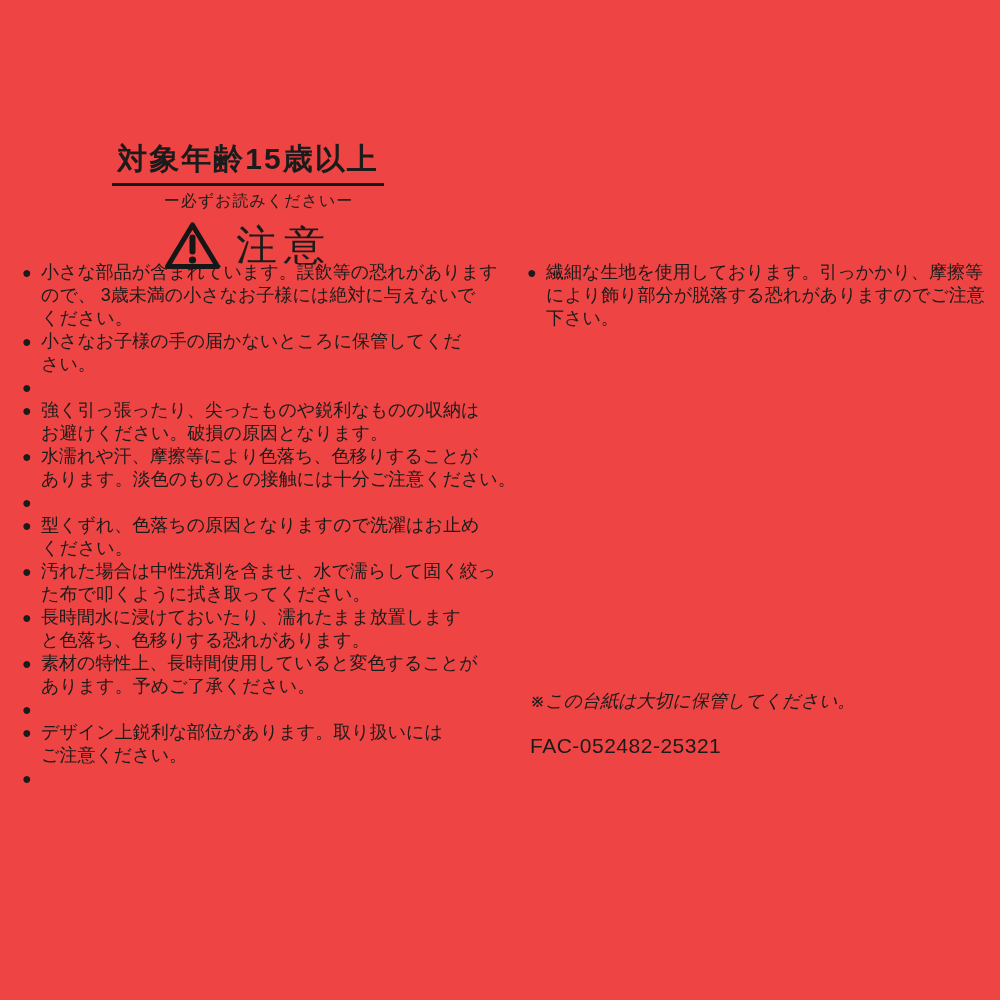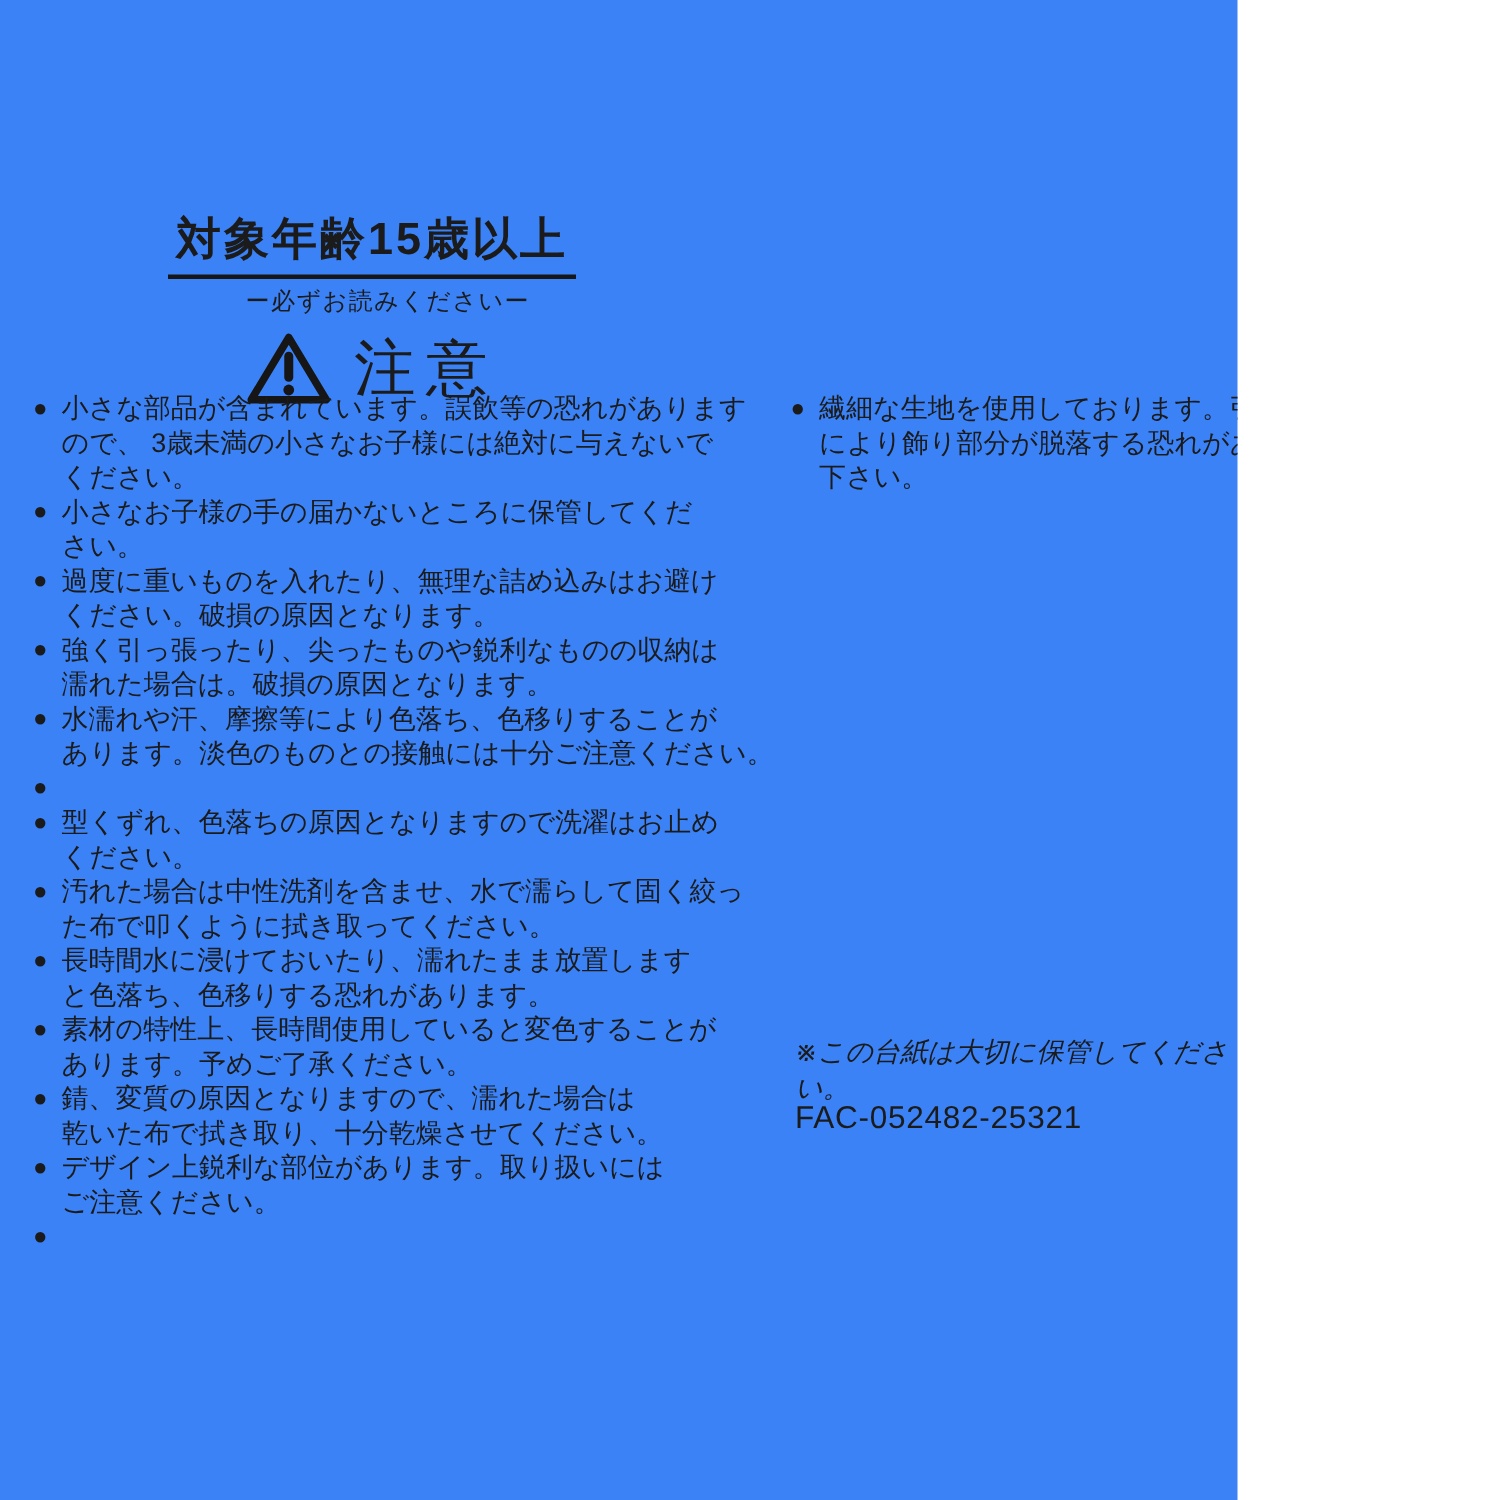--- a/index.html
+++ b/index.html
@@ -2,21 +2,21 @@
 <html><head>
 <meta charset="utf-8">
 <style>
   html, body { margin: 0; padding: 0; }
   body {
     width: 1000px; height: 1000px;
     background: #ffffff;
     font-family: "Liberation Sans", "DejaVu Sans", sans-serif;
     color: #1b1b1b;
   }
-  .sheet { position: relative; width: 825px; height: 1000px; background: #3b82f6; overflow: hidden; }
+  .sheet { position: relative; width: 1000px; height: 1000px; background: #ef4444; overflow: hidden; }
 
   
   .header { position: absolute; left: 0; top: 139px; width: 496px; text-align: center; }
   .age-title {
     display: inline-block;
     font-size: 30px; font-weight: 700; letter-spacing: 2px;
     border-bottom: 3px solid #161616; padding: 0 5px 3px 5px;
   }
   .read-note { font-size: 16px; margin-top: 5px; letter-spacing: 1px; font-weight: 500; padding-left: 21px; }
   .caution-row { margin-top: 8px; display: flex; justify-content: center; align-items: center; gap: 15px; }
@@ -62,28 +62,26 @@
       </div>
 
       <div class="item">
         <span class="marker">●</span>
         <span class="item-text">小さなお子様の手の届かないところに保管してくだ
 さい。</span>
       </div>
 
       <div class="item">
         <span class="marker">●</span>
-        <span class="item-text">過度に重いものを入れたり、無理な詰め込みはお避け
-ください。破損の原因となります。</span>
       </div>
 
       <div class="item">
         <span class="marker">●</span>
         <span class="item-text">強く引っ張ったり、尖ったものや鋭利なものの収納は
-濡れた場合は。破損の原因となります。</span>
+お避けください。破損の原因となります。</span>
       </div>
 
       <div class="item">
         <span class="marker">●</span>
         <span class="item-text">水濡れや汗、摩擦等により色落ち、色移りすることが
 あります。淡色のものとの接触には十分ご注意ください。</span>
       </div>
 
       <div class="item">
         <span class="marker">●</span>
@@ -108,22 +106,20 @@
       </div>
 
       <div class="item">
         <span class="marker">●</span>
         <span class="item-text">素材の特性上、長時間使用していると変色することが
 あります。予めご了承ください。</span>
       </div>
 
       <div class="item">
         <span class="marker">●</span>
-        <span class="item-text">錆、変質の原因となりますので、濡れた場合は
-乾いた布で拭き取り、十分乾燥させてください。</span>
       </div>
 
       <div class="item">
         <span class="marker">●</span>
         <span class="item-text">デザイン上鋭利な部位があります。取り扱いには
 ご注意ください。</span>
       </div>
 
       <div class="item">
         <span class="marker">●</span>

